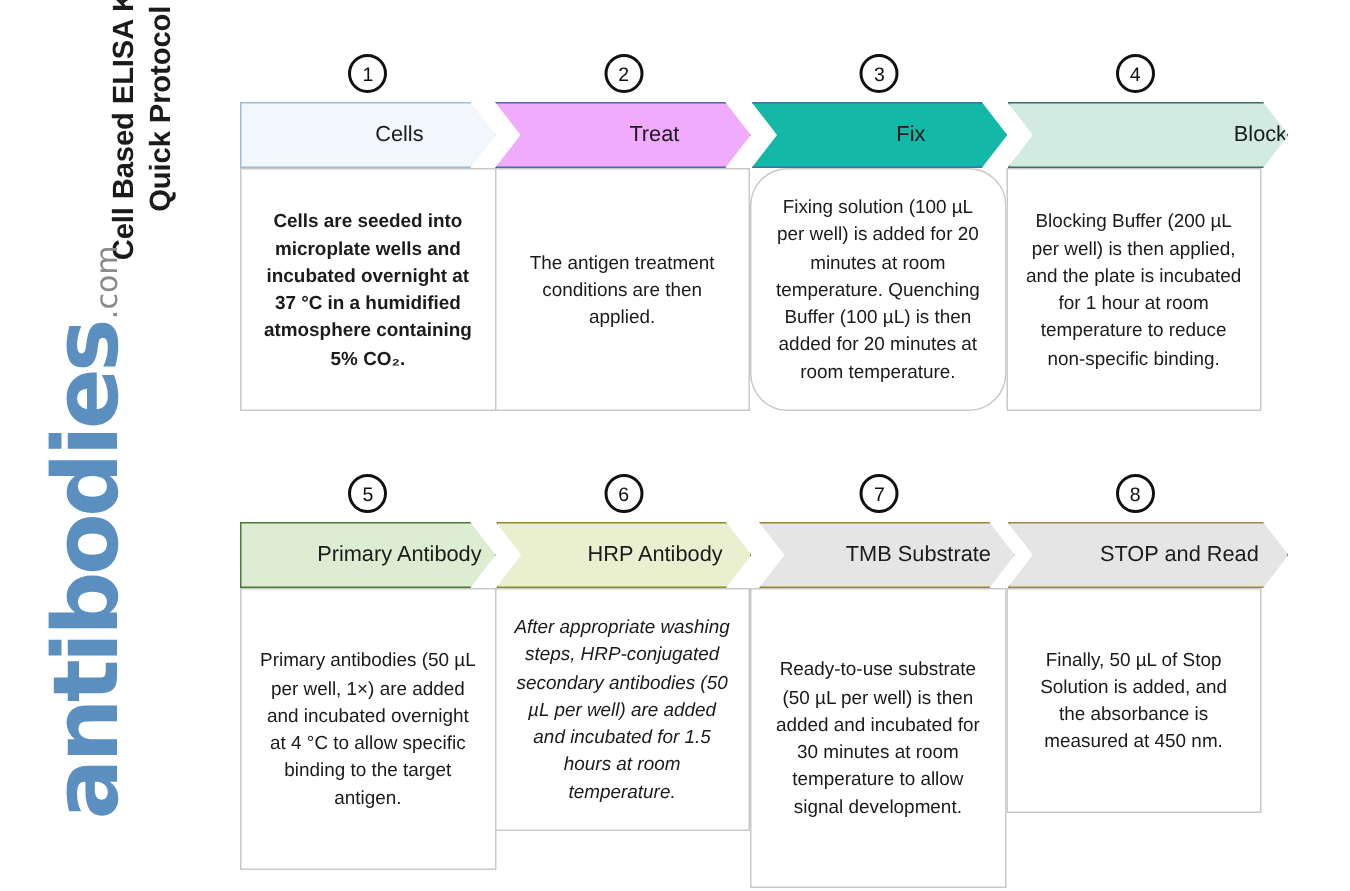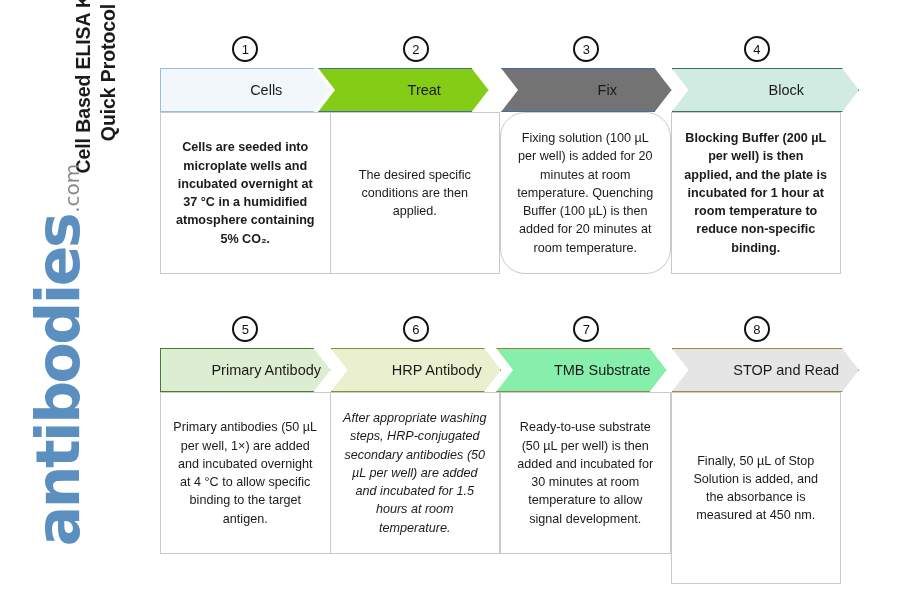--- a/index.html
+++ b/index.html
@@ -109,74 +109,74 @@
   <div class="badge-strip">
       <div class="badge" style="left: 72.25px;">1</div>
       <div class="badge" style="left: 242.75px;">2</div>
       <div class="badge" style="left: 413.25px;">3</div>
       <div class="badge" style="left: 583.75px;">4</div>
     </div>
   <div class="banner-strip">
       <div class="banner" style="left: 0px; width: 170.5px; background: rgb(242, 247, 252); border: 1px solid rgb(155, 189, 217); z-index: 4; clip-path: polygon(0px 0px, calc(100% - 17px) 0px, 100% 50%, calc(100% - 17px) 100%, 0px 100%, 0px 50%);">
         <span>Cells</span>
       </div>
-      <div class="banner" style="left: 158px; width: 170.5px; background: #84cc16; border: 1px solid rgb(63, 111, 168); z-index: 3; clip-path: polygon(0px 0px, calc(100% - 17px) 0px, 100% 50%, calc(100% - 17px) 100%, 0px 100%, 17px 50%);">
+      <div class="banner" style="left: 170px; width: 170.5px; background: #f0abfc; border: 1px solid rgb(63, 111, 168); z-index: 3; clip-path: polygon(0px 0px, calc(100% - 17px) 0px, 100% 50%, calc(100% - 17px) 100%, 0px 100%, 17px 50%);">
         <span>Treat</span>
       </div>
-      <div class="banner" style="left: 341px; width: 170.5px; background: #737373; border: 1px solid rgb(63, 111, 168); z-index: 2; clip-path: polygon(0px 0px, calc(100% - 17px) 0px, 100% 50%, calc(100% - 17px) 100%, 0px 100%, 17px 50%);">
+      <div class="banner" style="left: 341px; width: 170.5px; background: #14b8a6; border: 1px solid rgb(63, 111, 168); z-index: 2; clip-path: polygon(0px 0px, calc(100% - 17px) 0px, 100% 50%, calc(100% - 17px) 100%, 0px 100%, 17px 50%);">
         <span>Fix</span>
       </div>
-      <div class="banner" style="left: 511.5px; width: 187.5px; background: rgb(209, 235, 226); border: 1px solid rgb(61, 111, 102); z-index: 1; clip-path: polygon(0px 0px, calc(100% - 17px) 0px, 100% 50%, calc(100% - 17px) 100%, 0px 100%, 17px 50%);">
+      <div class="banner" style="left: 511.5px; width: 187.5px; background: rgb(209, 235, 226); border: 1px solid rgb(61, 111, 102); z-index: 1; clip-path: polygon(0px 0px, calc(100% - 17px) 0px, 100% 50%, calc(100% - 17px) 100%, 0px 100%, 17px 50%); justify-content: flex-end;">
         <span>Block</span>
       </div>
     </div>
   <div class="card-strip" style="height: 162px;">
       <div class="card" style="left: 0px; width: 170.5px; height: 162px; font-weight: bold;">
         <p>Cells are seeded into microplate wells and incubated overnight at 37 °C in a humidified atmosphere containing 5% CO₂.</p>
       </div>
       <div class="card" style="left: 170.5px; width: 170.5px; height: 162px; margin-left: -1px;">
-        <p>The desired specific conditions are then applied.</p>
+        <p>The antigen treatment conditions are then applied.</p>
       </div>
       <div class="card" style="left: 341px; width: 170.5px; height: 162px; margin-left: -1px; border-radius: 25px;">
         <p>Fixing solution (100 µL per well) is added for 20 minutes at room temperature. Quenching Buffer (100 µL) is then added for 20 minutes at room temperature.</p>
       </div>
-      <div class="card" style="left: 511.5px; width: 170.5px; height: 162px; margin-left: -1px; font-weight: bold;">
+      <div class="card" style="left: 511.5px; width: 170.5px; height: 162px; margin-left: -1px;">
         <p>Blocking Buffer (200 µL per well) is then applied, and the plate is incubated for 1 hour at room temperature to reduce non-specific binding.</p>
       </div>
     </div>
 </div>
 
 <div class="row" id="row-2">
   <div class="badge-strip">
       <div class="badge" style="left: 72.25px;">5</div>
       <div class="badge" style="left: 242.75px;">6</div>
       <div class="badge" style="left: 413.25px;">7</div>
       <div class="badge" style="left: 583.75px;">8</div>
     </div>
   <div class="banner-strip">
       <div class="banner" style="left: 0px; width: 170.5px; background: rgb(220, 237, 210); border: 1px solid rgb(74, 122, 54); z-index: 4; clip-path: polygon(0px 0px, calc(100% - 17px) 0px, 100% 50%, calc(100% - 17px) 100%, 0px 100%, 0px 50%);">
         <span>Primary Antibody</span>
       </div>
       <div class="banner" style="left: 170.5px; width: 170.5px; background: rgb(234, 240, 207); border: 1px solid rgb(141, 138, 47); z-index: 3; clip-path: polygon(0px 0px, calc(100% - 17px) 0px, 100% 50%, calc(100% - 17px) 100%, 0px 100%, 17px 50%);">
         <span>HRP Antibody</span>
       </div>
-      <div class="banner" style="left: 336px; width: 170.5px; background: #86efac; border: 1px solid rgb(155, 132, 54); z-index: 2; clip-path: polygon(0px 0px, calc(100% - 17px) 0px, 100% 50%, calc(100% - 17px) 100%, 0px 100%, 17px 50%);">
+      <div class="banner" style="left: 346px; width: 170.5px; background: #e5e5e5; border: 1px solid rgb(155, 132, 54); z-index: 2; clip-path: polygon(0px 0px, calc(100% - 17px) 0px, 100% 50%, calc(100% - 17px) 100%, 0px 100%, 17px 50%);">
         <span>TMB Substrate</span>
       </div>
       <div class="banner" style="left: 511.5px; width: 187.5px; background: #e5e5e5; border: 1px solid rgb(160, 138, 66); z-index: 1; clip-path: polygon(0px 0px, calc(100% - 17px) 0px, 100% 50%, calc(100% - 17px) 100%, 0px 100%, 17px 50%);">
         <span>STOP and Read</span>
       </div>
     </div>
   <div class="card-strip" style="height: 162px;">
-      <div class="card" style="left: 0px; width: 170.5px; height: 162px;">
+      <div class="card" style="left: 0px; width: 170.5px; height: 188px;">
         <p>Primary antibodies (50 µL per well, 1×) are added and incubated overnight at 4 °C to allow specific binding to the target antigen.</p>
       </div>
       <div class="card" style="left: 170.5px; width: 170.5px; height: 162px; margin-left: -1px; font-style: italic;">
         <p>After appropriate washing steps, HRP-conjugated secondary antibodies (50 µL per well) are added and incubated for 1.5 hours at room temperature.</p>
       </div>
-      <div class="card" style="left: 341px; width: 170.5px; height: 162px; margin-left: -1px;">
+      <div class="card" style="left: 341px; width: 170.5px; height: 200px; margin-left: -1px;">
         <p>Ready-to-use substrate (50 µL per well) is then added and incubated for 30 minutes at room temperature to allow signal development.</p>
       </div>
-      <div class="card" style="left: 511.5px; width: 170.5px; height: 192px; margin-left: -1px;">
+      <div class="card" style="left: 511.5px; width: 170.5px; height: 150px; margin-left: -1px;">
         <p>Finally, 50 µL of Stop Solution is added, and the absorbance is measured at 450 nm.</p>
       </div>
     </div>
 </div>
 
 </body></html>

